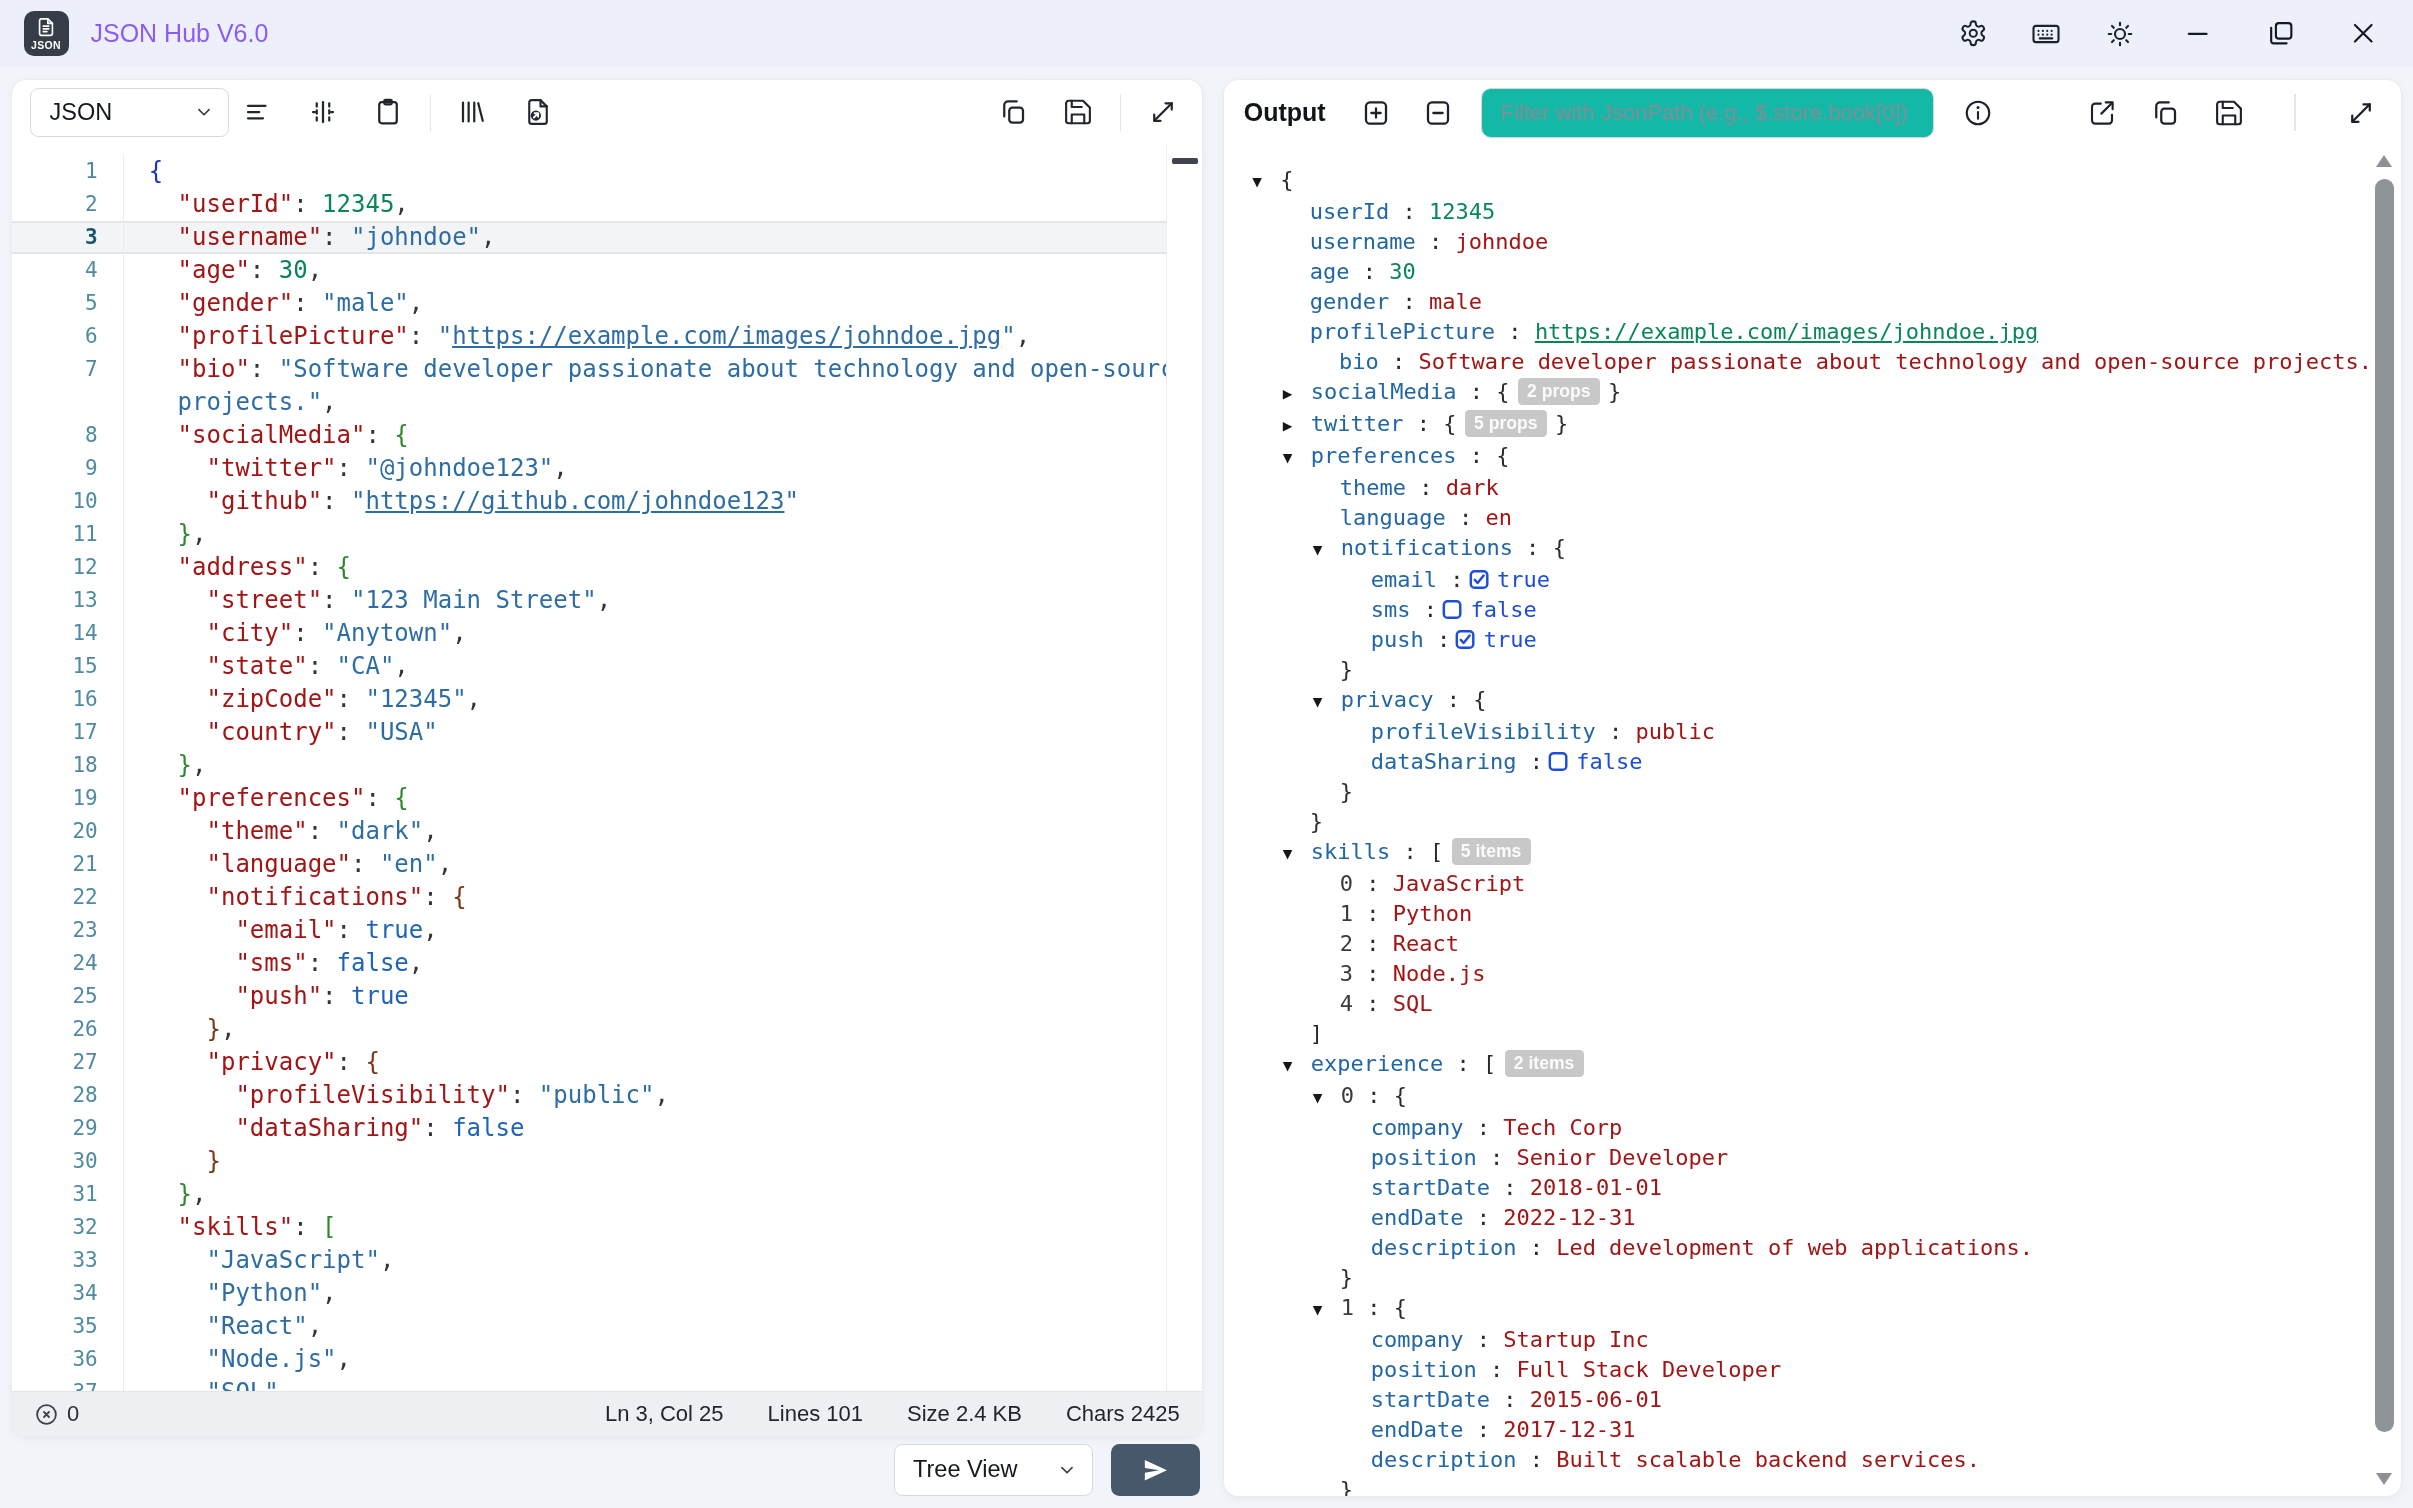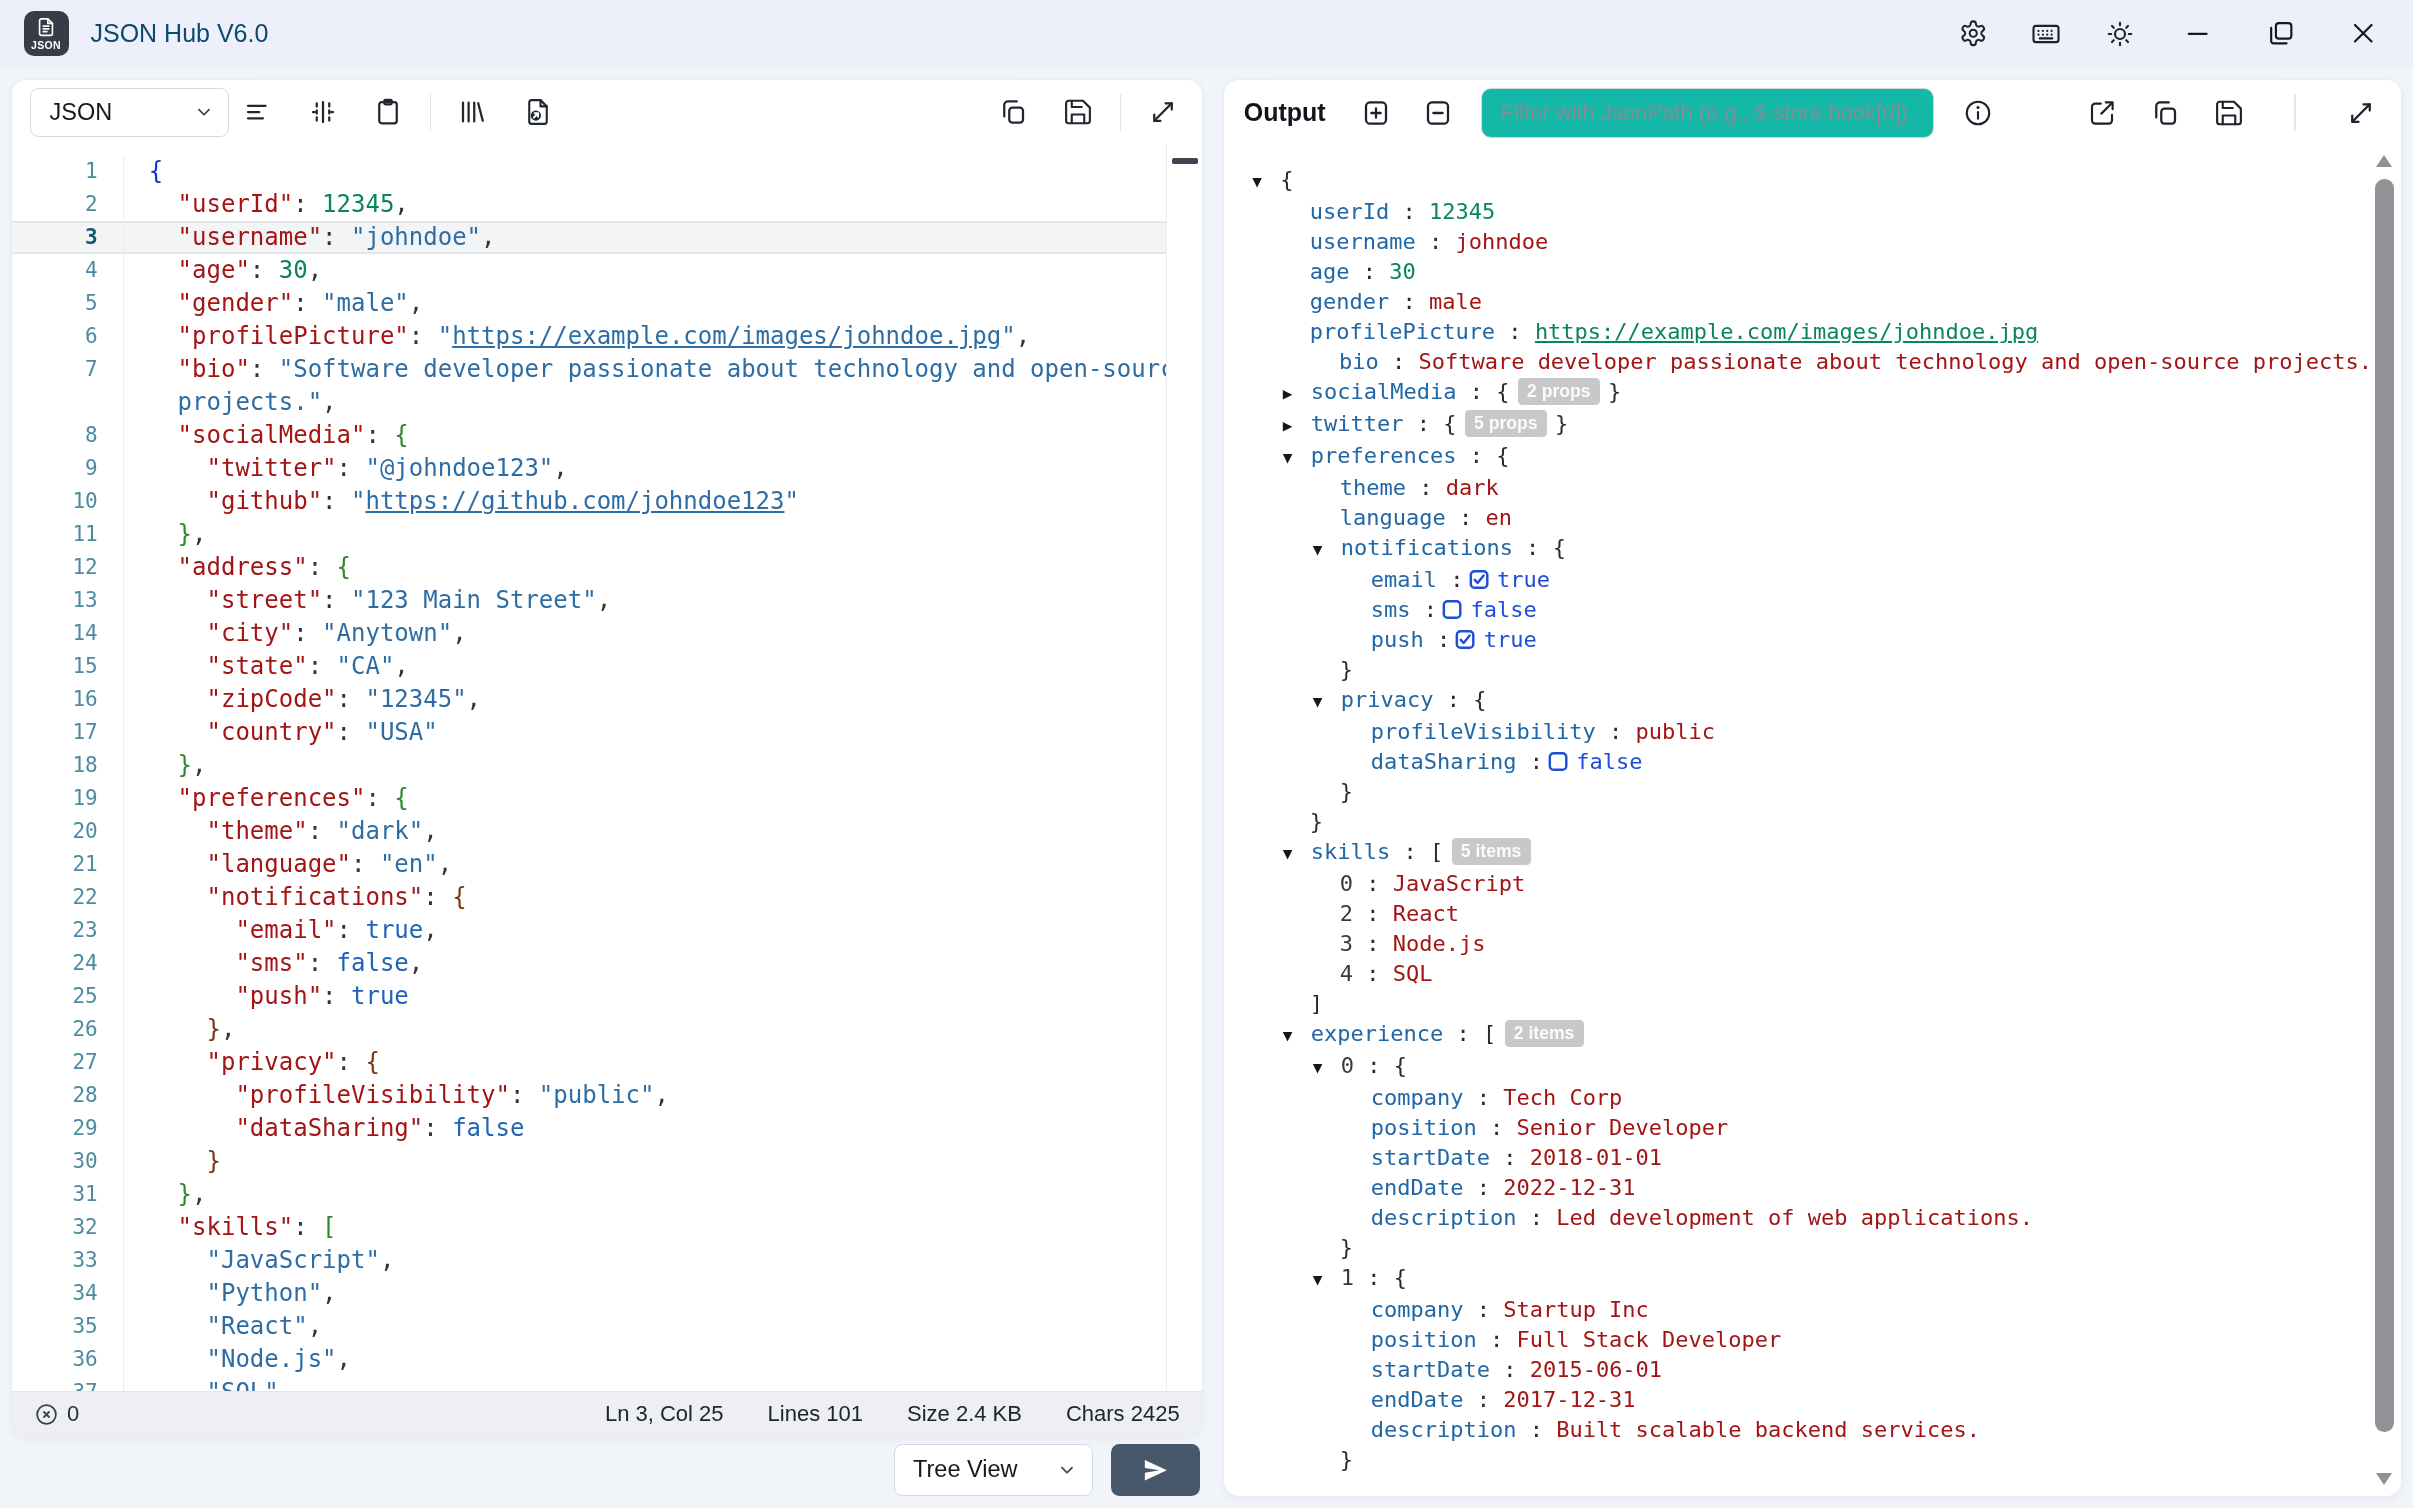--- a/index.html
+++ b/index.html
@@ -7,21 +7,21 @@
     width:2413px;height:1508px;overflow:hidden;
     background:#f1f4f9;
     font-family:"Liberation Sans",sans-serif;
     -webkit-font-smoothing:antialiased;
   }
   
   .titlebar{height:67px;background:#edf0fa;display:flex;align-items:center;padding:0 23.5px;}
   .app-icon{width:45px;height:45px;background:#363c48;border-radius:10px;display:flex;flex-direction:column;align-items:center;justify-content:center;gap:0.8px;flex:0 0 auto;}
   .app-icon svg{display:block;}
   .app-icon .mini{font:bold 10.5px "Liberation Sans",sans-serif;color:#fff;letter-spacing:0.4px;line-height:1;}
-  .app-title{margin-left:22px;font-size:25px;color:#0c4a6e;font-weight:500;}
+  .app-title{margin-left:22px;font-size:25px;color:#8b5cf6;font-weight:500;}
   .tb-right{margin-left:auto;display:flex;align-items:center;}
   .tb-icons{display:flex;gap:44px;margin-right:49px;color:#1c212b;}
   .win-controls{display:flex;gap:54px;color:#15181e;padding-right:11.7px;}
   .tbtn{display:flex;align-items:center;justify-content:center;}
   
   .main{display:flex;align-items:flex-start;padding:13.4px 11.7px 0 11.7px;gap:22px;}
   .card{background:#fff;border-radius:14.2px;box-shadow:0 0 0 0.8px #e8ebf1,0 2.5px 8.4px rgba(25,35,60,.05);}
   .left-col{flex:0 0 1190px;display:flex;flex-direction:column;}
   .editor-card{height:1356px;display:flex;flex-direction:column;}
   .output-card{flex:1;height:1416px;display:flex;flex-direction:column;min-width:0;}
@@ -492,20 +492,21 @@
           <div class="trow" style="padding-left: 116px;"><span class="tp">}</span></div>
           <div class="trow" style="padding-left: 89px;"><span class="arr">▼</span><span class="tk">privacy</span><span class="tp"> : </span><span class="tp">{</span></div>
           <div class="trow" style="padding-left: 147px;"><span class="tk">profileVisibility</span><span class="tp"> : </span><span class="tv-s">public</span></div>
           <div class="trow" style="padding-left: 147px;"><span class="tk">dataSharing</span><span class="tp"> :</span><svg class="cb" viewBox="0 0 24 24" width="22.6" height="22.6">
               <rect x="3" y="3.5" width="17.5" height="17.5" rx="4" fill="none" stroke="#1d4ed8" stroke-width="2.6"></rect>
             </svg><span class="tv-b">false</span></div>
           <div class="trow" style="padding-left: 116px;"><span class="tp">}</span></div>
           <div class="trow" style="padding-left: 86px;"><span class="tp">}</span></div>
           <div class="trow" style="padding-left: 59px;"><span class="arr">▼</span><span class="tk">skills</span><span class="tp"> : </span><span class="tp">[</span><span class="badge">5 items</span></div>
           <div class="trow" style="padding-left: 116px;"><span class="ti">0</span><span class="tp"> : </span><span class="tv-s">JavaScript</span></div>
+          <div class="trow" style="padding-left: 116px;"><span class="ti">1</span><span class="tp"> : </span><span class="tv-s">Python</span></div>
           <div class="trow" style="padding-left: 116px;"><span class="ti">2</span><span class="tp"> : </span><span class="tv-s">React</span></div>
           <div class="trow" style="padding-left: 116px;"><span class="ti">3</span><span class="tp"> : </span><span class="tv-s">Node.js</span></div>
           <div class="trow" style="padding-left: 116px;"><span class="ti">4</span><span class="tp"> : </span><span class="tv-s">SQL</span></div>
           <div class="trow" style="padding-left: 86px;"><span class="tp">]</span></div>
           <div class="trow" style="padding-left: 59px;"><span class="arr">▼</span><span class="tk">experience</span><span class="tp"> : </span><span class="tp">[</span><span class="badge">2 items</span></div>
           <div class="trow" style="padding-left: 89px;"><span class="arr">▼</span><span class="ti">0</span><span class="tp"> : </span><span class="tp">{</span></div>
           <div class="trow" style="padding-left: 147px;"><span class="tk">company</span><span class="tp"> : </span><span class="tv-s">Tech Corp</span></div>
           <div class="trow" style="padding-left: 147px;"><span class="tk">position</span><span class="tp"> : </span><span class="tv-s">Senior Developer</span></div>
           <div class="trow" style="padding-left: 147px;"><span class="tk">startDate</span><span class="tp"> : </span><span class="tv-s">2018-01-01</span></div>
           <div class="trow" style="padding-left: 147px;"><span class="tk">endDate</span><span class="tp"> : </span><span class="tv-s">2022-12-31</span></div>

